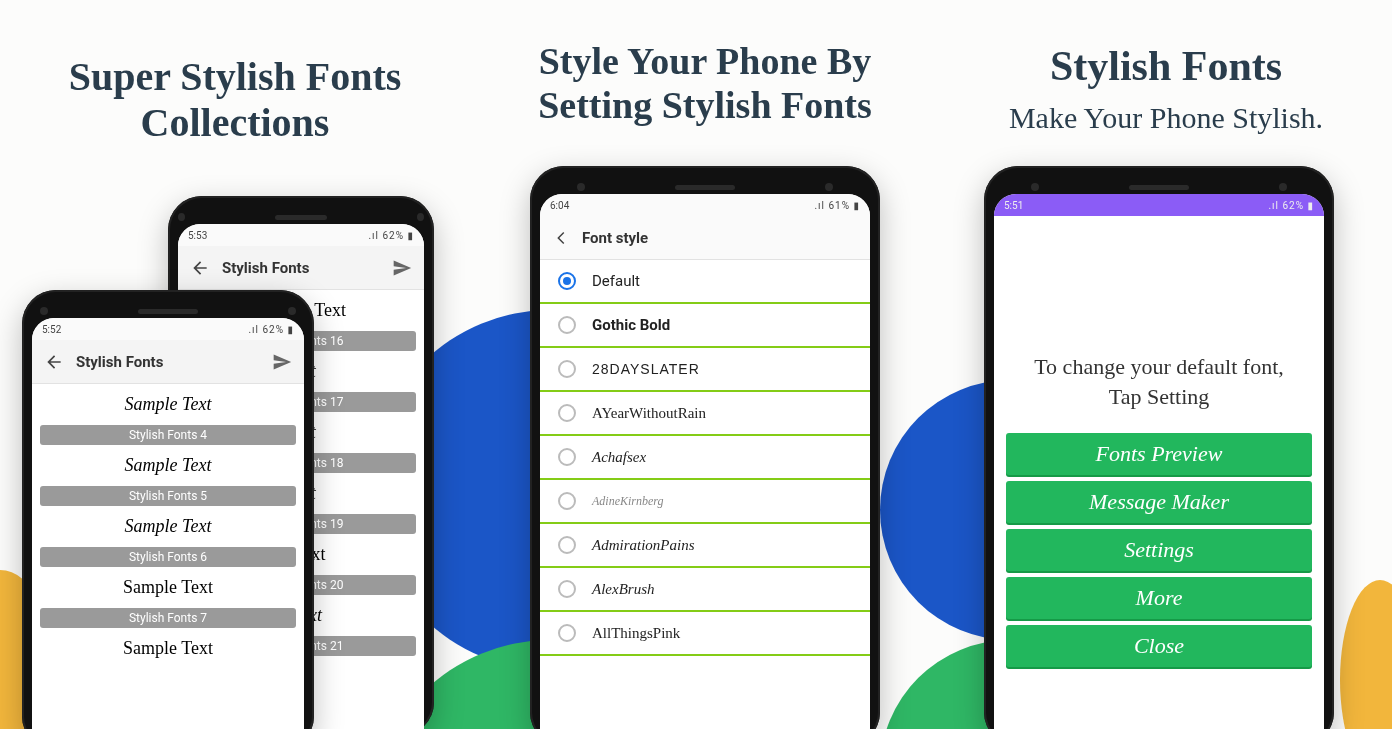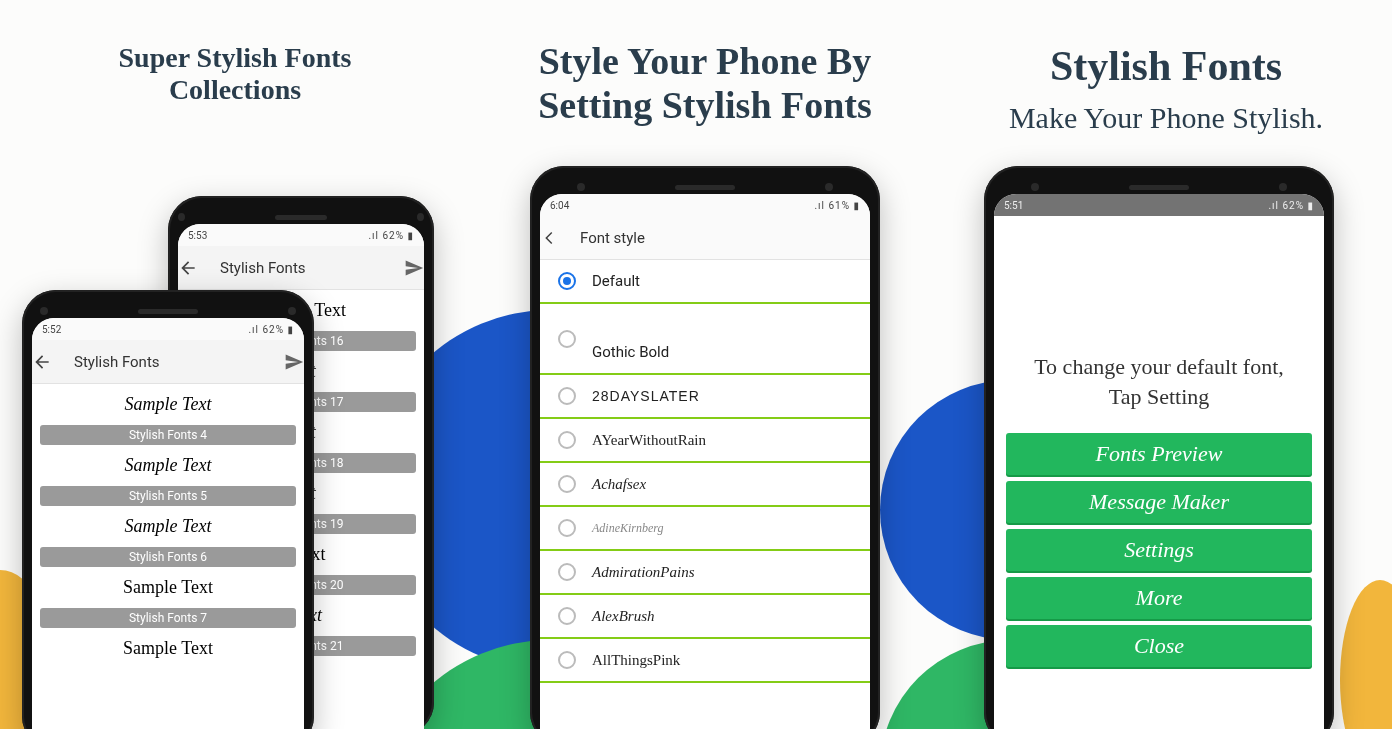--- a/index.html
+++ b/index.html
@@ -52,22 +52,22 @@
     height:100%;
     display:flex; flex-direction:column;
   }
   .status {
     height:22px; background:#fafafa; font-size:10px; color:#444;
     display:flex; justify-content:space-between; align-items:center;
     padding:0 10px;
   }
   .appbar {
     height:44px; background:#f4f4f4; border-bottom:1px solid #e2e2e2;
-    display:flex; align-items:center; padding:0 0; gap:22px;
-    font-size:15px; font-weight:400; color:#333;
+    display:flex; align-items:center; padding:0 12px; gap:12px;
+    font-size:15px; font-weight:700; color:#333;
   }
   .appbar .spacer { flex:1; }
 
   .sample-row { text-align:center; padding:10px 0; font-size:18px; }
   .sample-row.cursive { font-family:"Brush Script MT", cursive; font-style:italic; }
   .sample-row.hand    { font-family:"Comic Sans MS", cursive; }
   .sample-row.black   { font-family:"Old English Text MT", serif; }
   .label-bar {
     background:#9a9a9a; color:#fff; font-size:12px; text-align:center;
     padding:3px 0; margin:0 8px; border-radius:3px;
@@ -102,21 +102,21 @@
 <body>
 
 <div class="blob blob-yellow-1"></div>
 <div class="blob blob-blue-1"></div>
 <div class="blob blob-green-1"></div>
 <div class="blob blob-blue-2"></div>
 <div class="blob blob-green-2"></div>
 <div class="blob blob-yellow-2"></div>
 
 <div class="panel" style="left:0; top:0; width:470px;">
-  <div class="headline" style="font-size:28px; margin-top:42px;">
+  <div class="headline" style="font-size:40px; margin-top:54px;">
     <span>Super Stylish Fonts</span><br>
     <span>Collections</span>
   </div>
 </div>
 
 <div class="phone" style="left:168px; top:196px; width:266px; height:540px;">
   <div class="notch-row">
       <span class="dot"></span>
       <span class="slit"></span>
       <span class="dot"></span>
@@ -212,21 +212,21 @@
         </svg>
       <span>Font style</span>
     </div>
     <div id="mid-list">
         <div class="radio-row">
           <span class="radio selected"></span>
           <span>Default</span>
         </div>
         <div class="radio-row">
           <span class="radio"></span>
-          <span style="font-weight: 400; margin-top: 27px;">Gothic Bold</span>
+          <span style="font-weight: 700;">Gothic Bold</span>
         </div>
         <div class="radio-row">
           <span class="radio"></span>
           <span style="font-family: Impact, sans-serif; letter-spacing: 1px; text-transform: uppercase; font-size: 14px;">28DaysLater</span>
         </div>
         <div class="radio-row">
           <span class="radio"></span>
           <span style="font-family: &quot;Comic Sans MS&quot;, cursive;">AYearWithoutRain</span>
         </div>
         <div class="radio-row">
@@ -260,21 +260,21 @@
   </div>
 </div>
 
 <div class="phone" style="left:984px; top:166px; width:350px; height:580px;">
   <div class="notch-row">
       <span class="dot"></span>
       <span class="slit"></span>
       <span class="dot"></span>
     </div>
   <div class="screen">
-    <div class="status" style="background:#737373; color:#eee;">
+    <div class="status" style="background:#8b5cf6; color:#eee;">
       <span>5:51</span>
       <span class="signal">.ıl 62% ▮</span>
     </div>
     <div style="height:110px;"></div>
     <div class="instruct">
       <span>To change your default font,</span><br>
       <span>Tap Setting</span>
     </div>
     <div id="right-buttons">
         <div class="green-btn">Fonts Preview</div>

